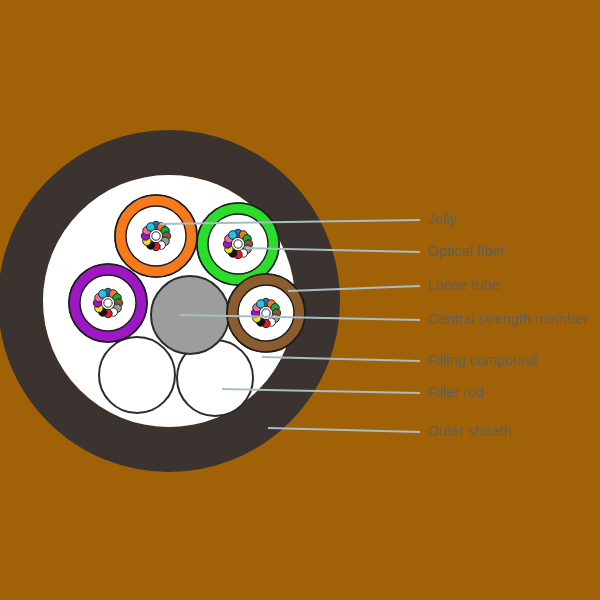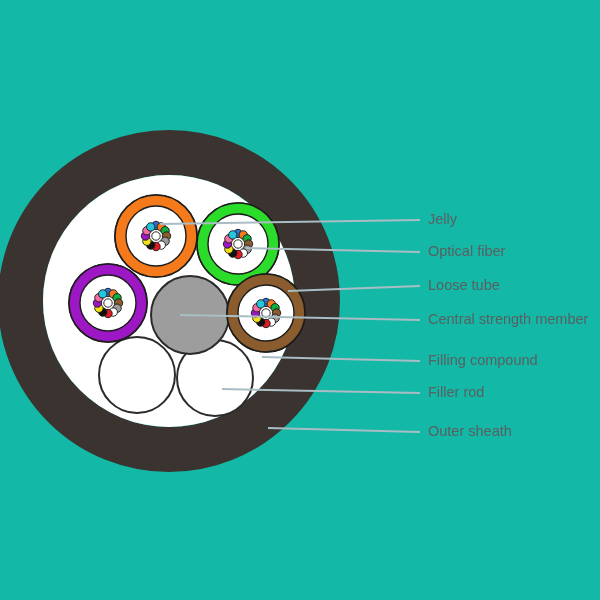--- a/index.html
+++ b/index.html
@@ -10,21 +10,21 @@
   body {
     width: 600px;
     height: 600px;
     overflow: hidden;
     font-family: "Liberation Sans", sans-serif;
   }
   #diagram-root {
     position: relative;
     width: 600px;
     height: 600px;
-    background: #14b8a6;
+    background: #a16207;
   }
   svg.diagram {
     display: block;
     width: 600px;
     height: 600px;
   }
   .label-text {
     font-family: "Liberation Sans", sans-serif;
     font-size: 14.5px;
     fill: #5a5f61;

